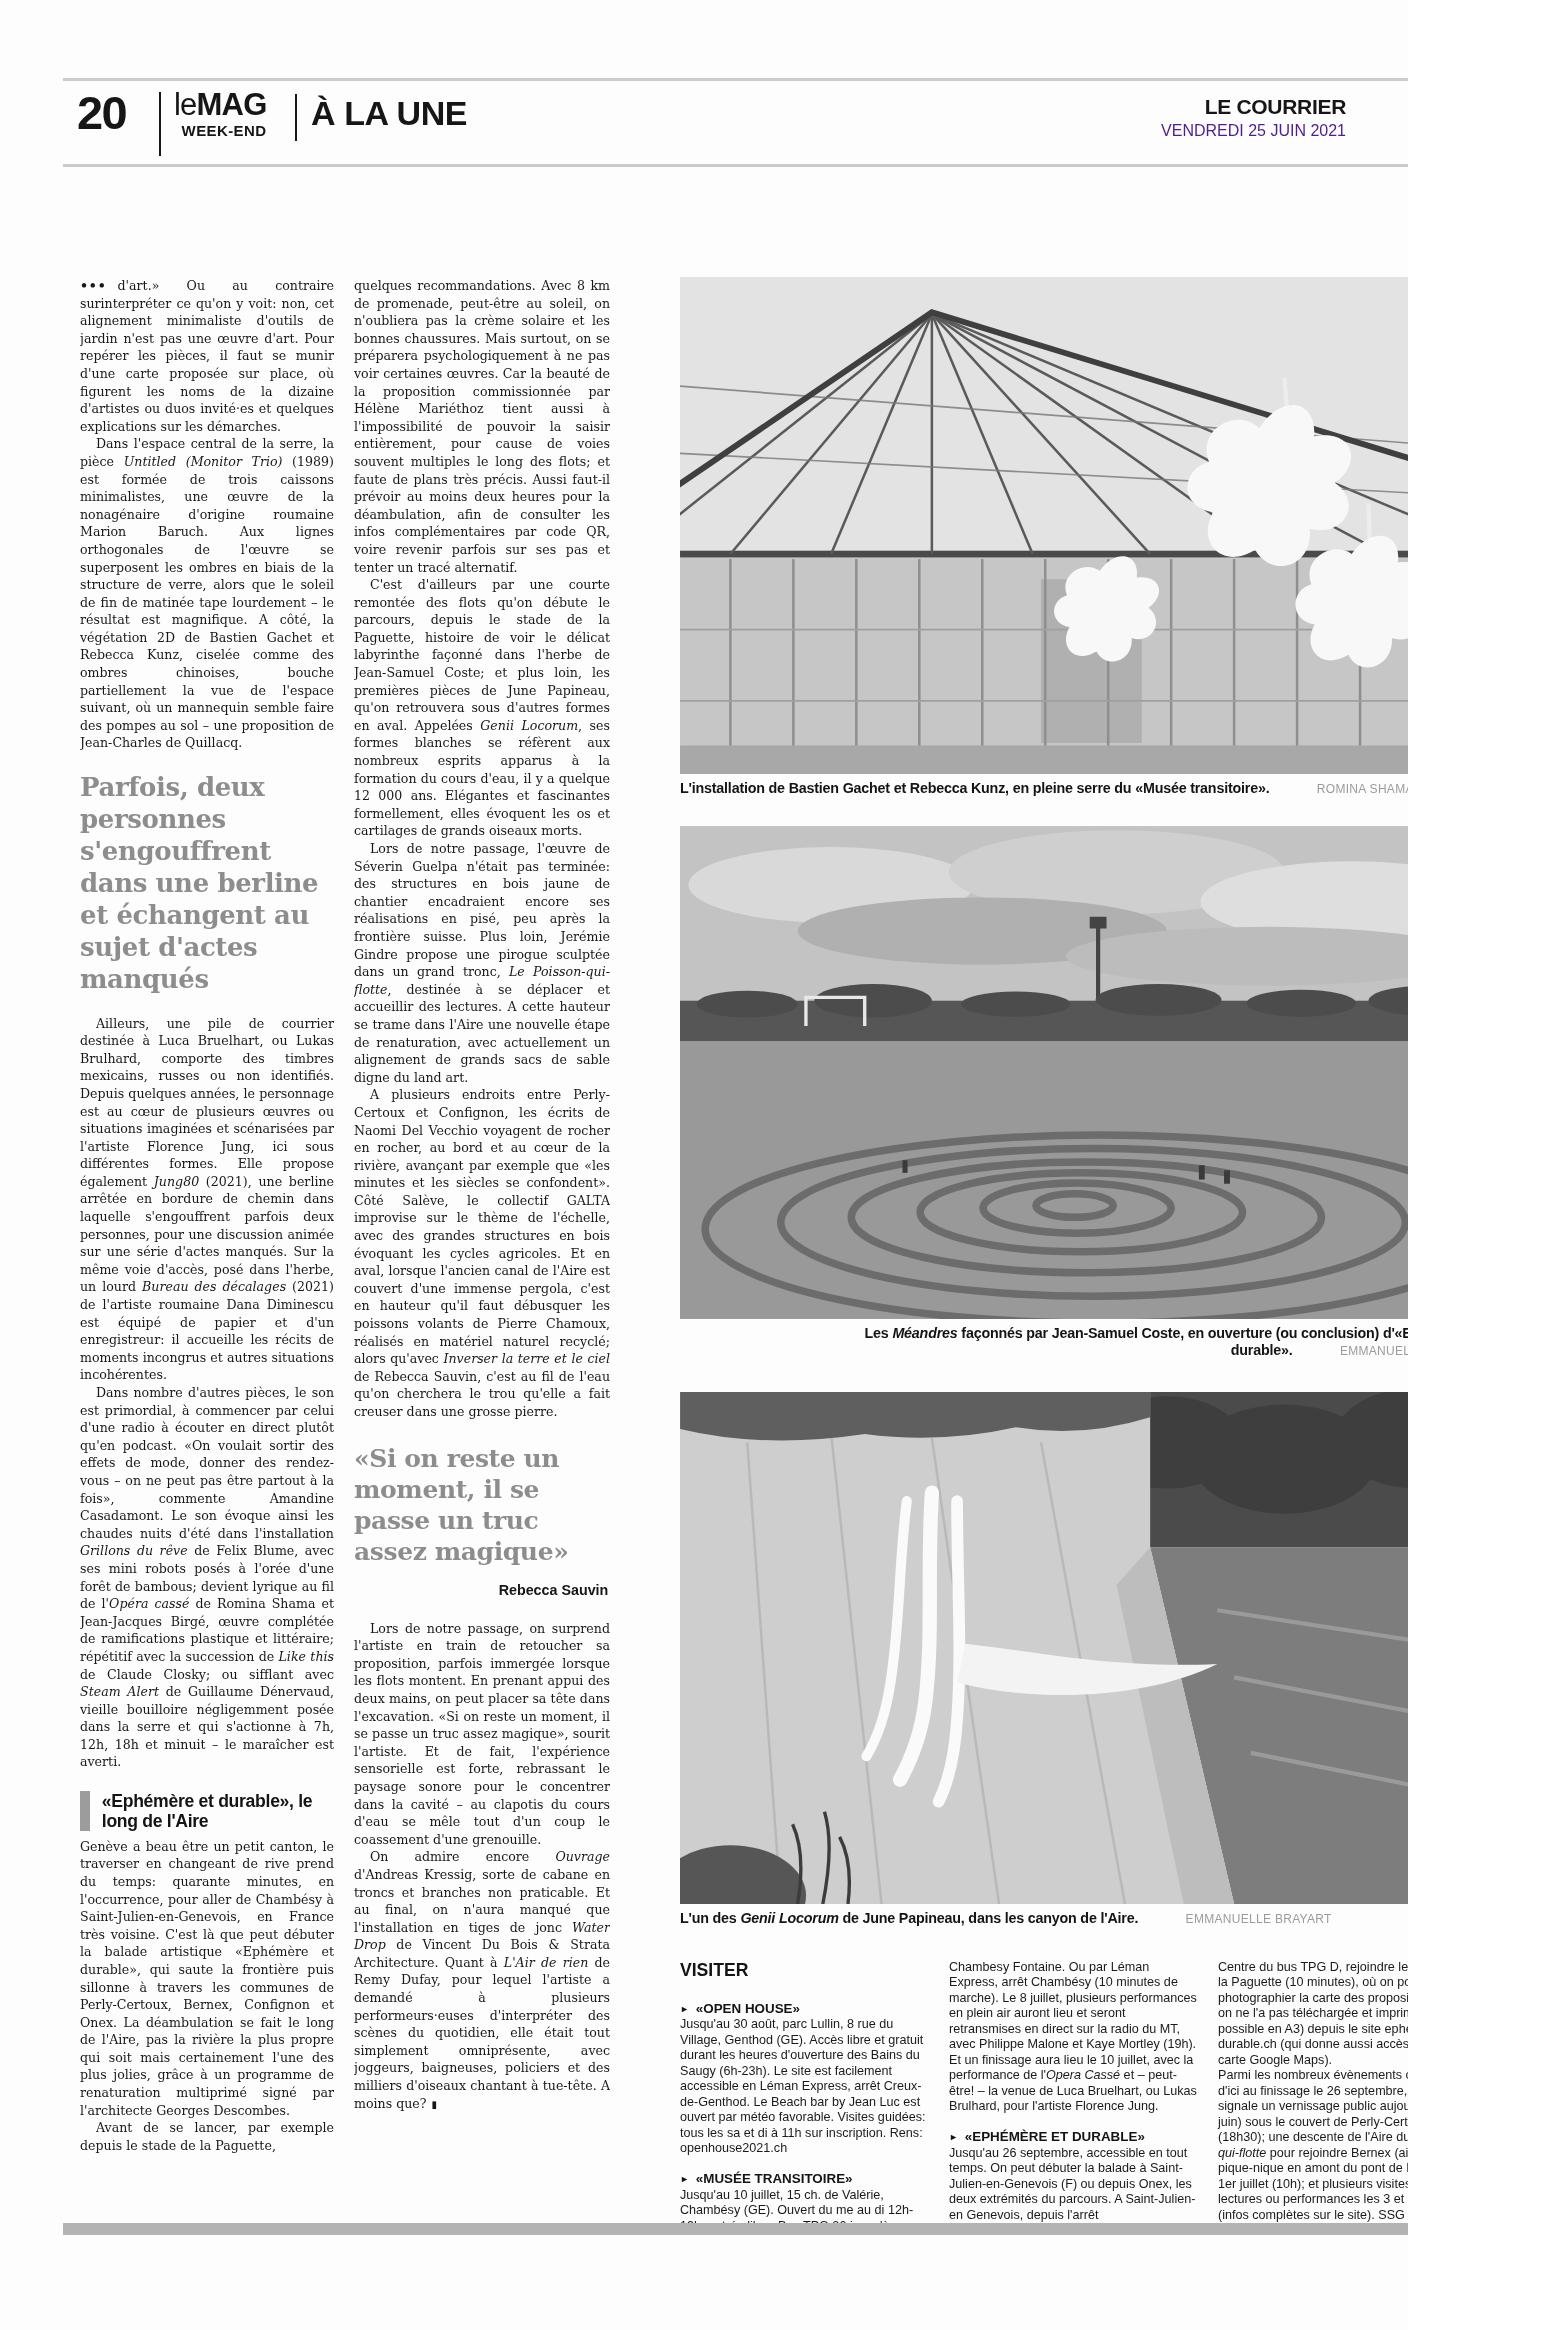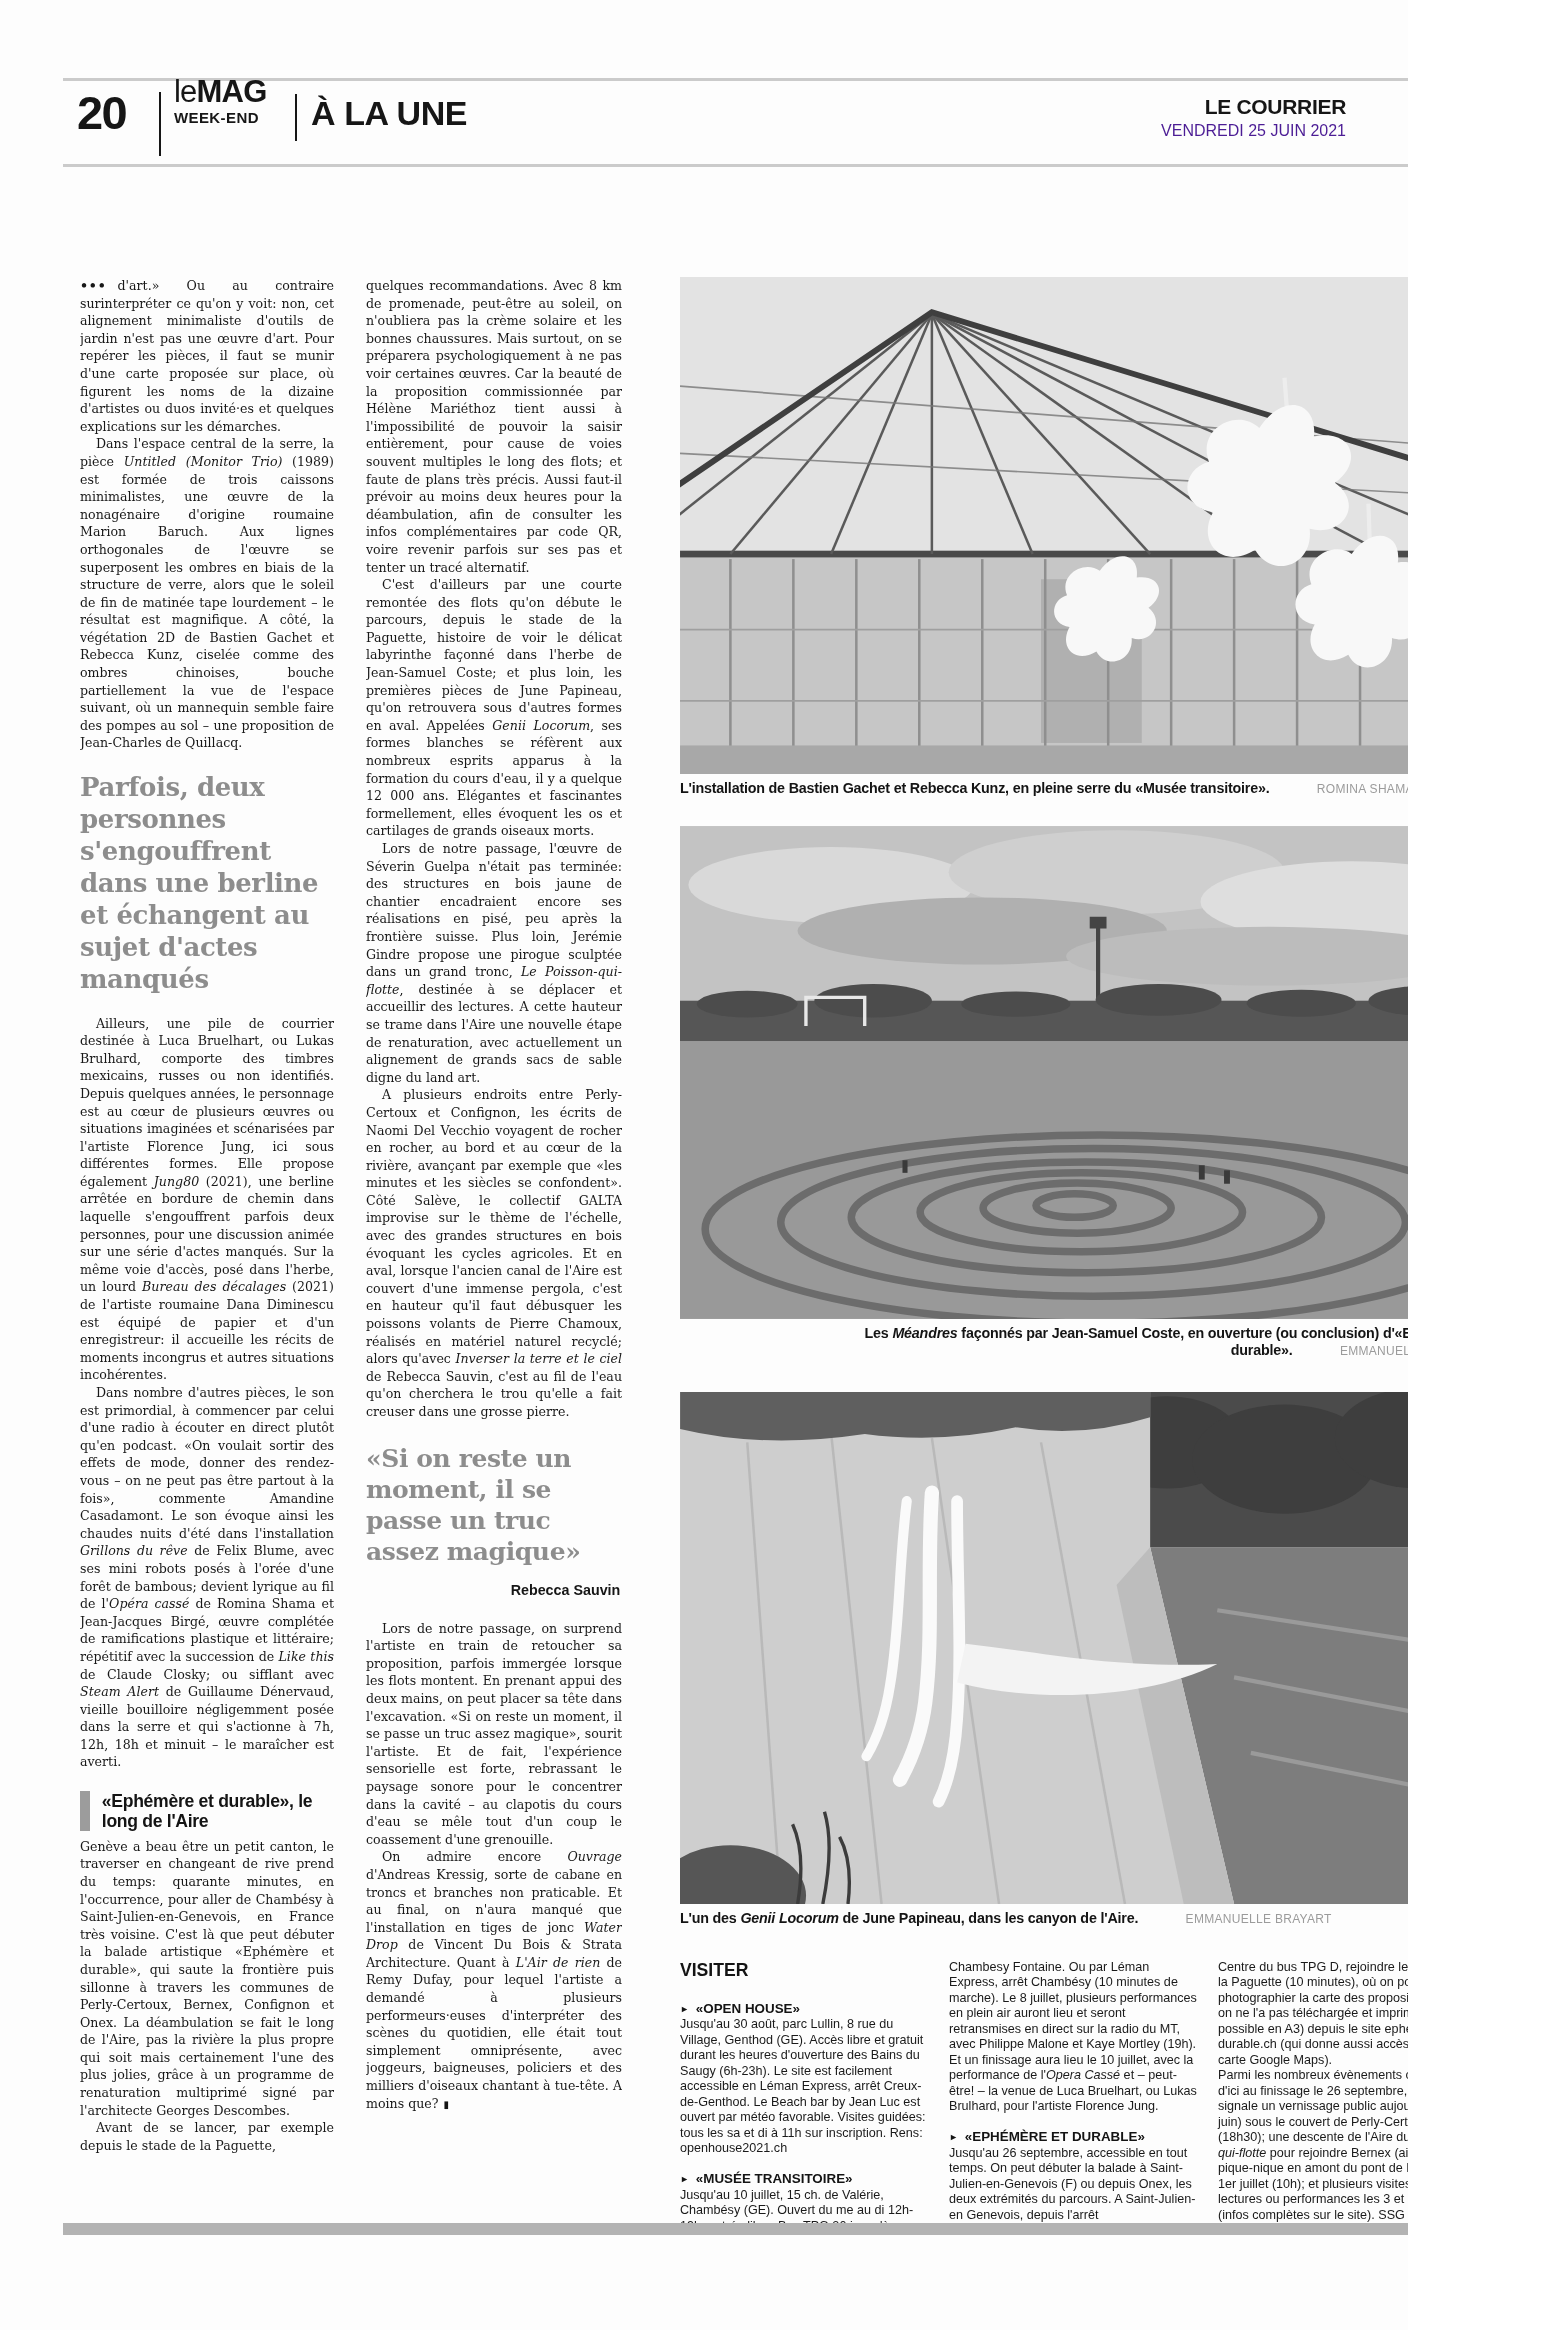--- a/index.html
+++ b/index.html
@@ -9,35 +9,35 @@
   .rule-top{left:63px;top:78px;width:1435px;height:2.5px;}
   .rule-hb{left:63px;top:164px;width:1435px;height:2.5px;}
   .bottom-bar{left:63px;top:2223px;width:1435px;height:11.8px;background:#b3b3b3;}
 
   
   .pagenum{position:absolute;left:77px;top:89px;font-size:47px;font-weight:700;line-height:1;
            letter-spacing:-1.7px;color:#161616;}
   .hdiv{position:absolute;width:1.7px;background:#161616;}
   .d1{left:159px;top:92px;height:64px;}
   .d2{left:295px;top:94px;height:47px;}
-  .logo{position:absolute;left:174px;top:78px;color:#161616;}
+  .logo{position:absolute;left:174px;top:91px;color:#161616;text-align:right;}
   .logo-main{font-size:31px;line-height:28.5px;letter-spacing:-0.8px;}
   .logo-le{font-weight:400;}
   .logo-mag{font-weight:700;}
   .logo-weekend{font-size:15px;font-weight:700;letter-spacing:0.4px;margin-top:2.5px;}
   .rubric{position:absolute;left:311px;top:96px;font-size:34px;font-weight:700;line-height:1;
           letter-spacing:-0.4px;color:#161616;}
   .mh{position:absolute;right:62px;top:96px;text-align:right;color:#161616;}
   .mh-title{font-size:21px;font-weight:700;letter-spacing:-0.3px;line-height:1;}
   .mh-date{font-size:16px;margin-top:5.9px;line-height:1;color:#4c1d95;}
 
   
   .col{position:absolute;top:277px;height:1932px;overflow:hidden;}
   .colA{left:80px;width:254px;}
-  .colB{left:354px;width:256px;margin-left:12px;}
+  .colB{left:354px;width:256px;}
   p.body{margin:0;font-family:"DejaVu Serif",serif;font-size:12.6px;line-height:17.6px;
          text-align:justify;color:#181818;}
   p.ind{text-indent:16px;}
   .cont{font-family:"DejaVu Serif",serif;font-weight:700;letter-spacing:0.8px;margin-right:11px;}
   .pq{font-family:"DejaVu Serif",serif;font-weight:700;color:#8d8d8d;}
   .pq1{font-size:26px;line-height:32px;margin:18.5px 0 20px;letter-spacing:-0.4px;}
   .pq2{font-size:25px;line-height:31px;margin:22px 0 0;letter-spacing:-0.4px;}
   .pq-attr{text-align:right;font-weight:700;font-size:14.3px;margin:15px 1.7px 22px 0;color:#161616;}
   .subhead{margin:20px 0 6.7px;border-left:10px solid #9c9c9c;padding-left:11.8px;font-size:17.6px;
            line-height:20px;font-weight:700;letter-spacing:-0.3px;color:#141414;}

